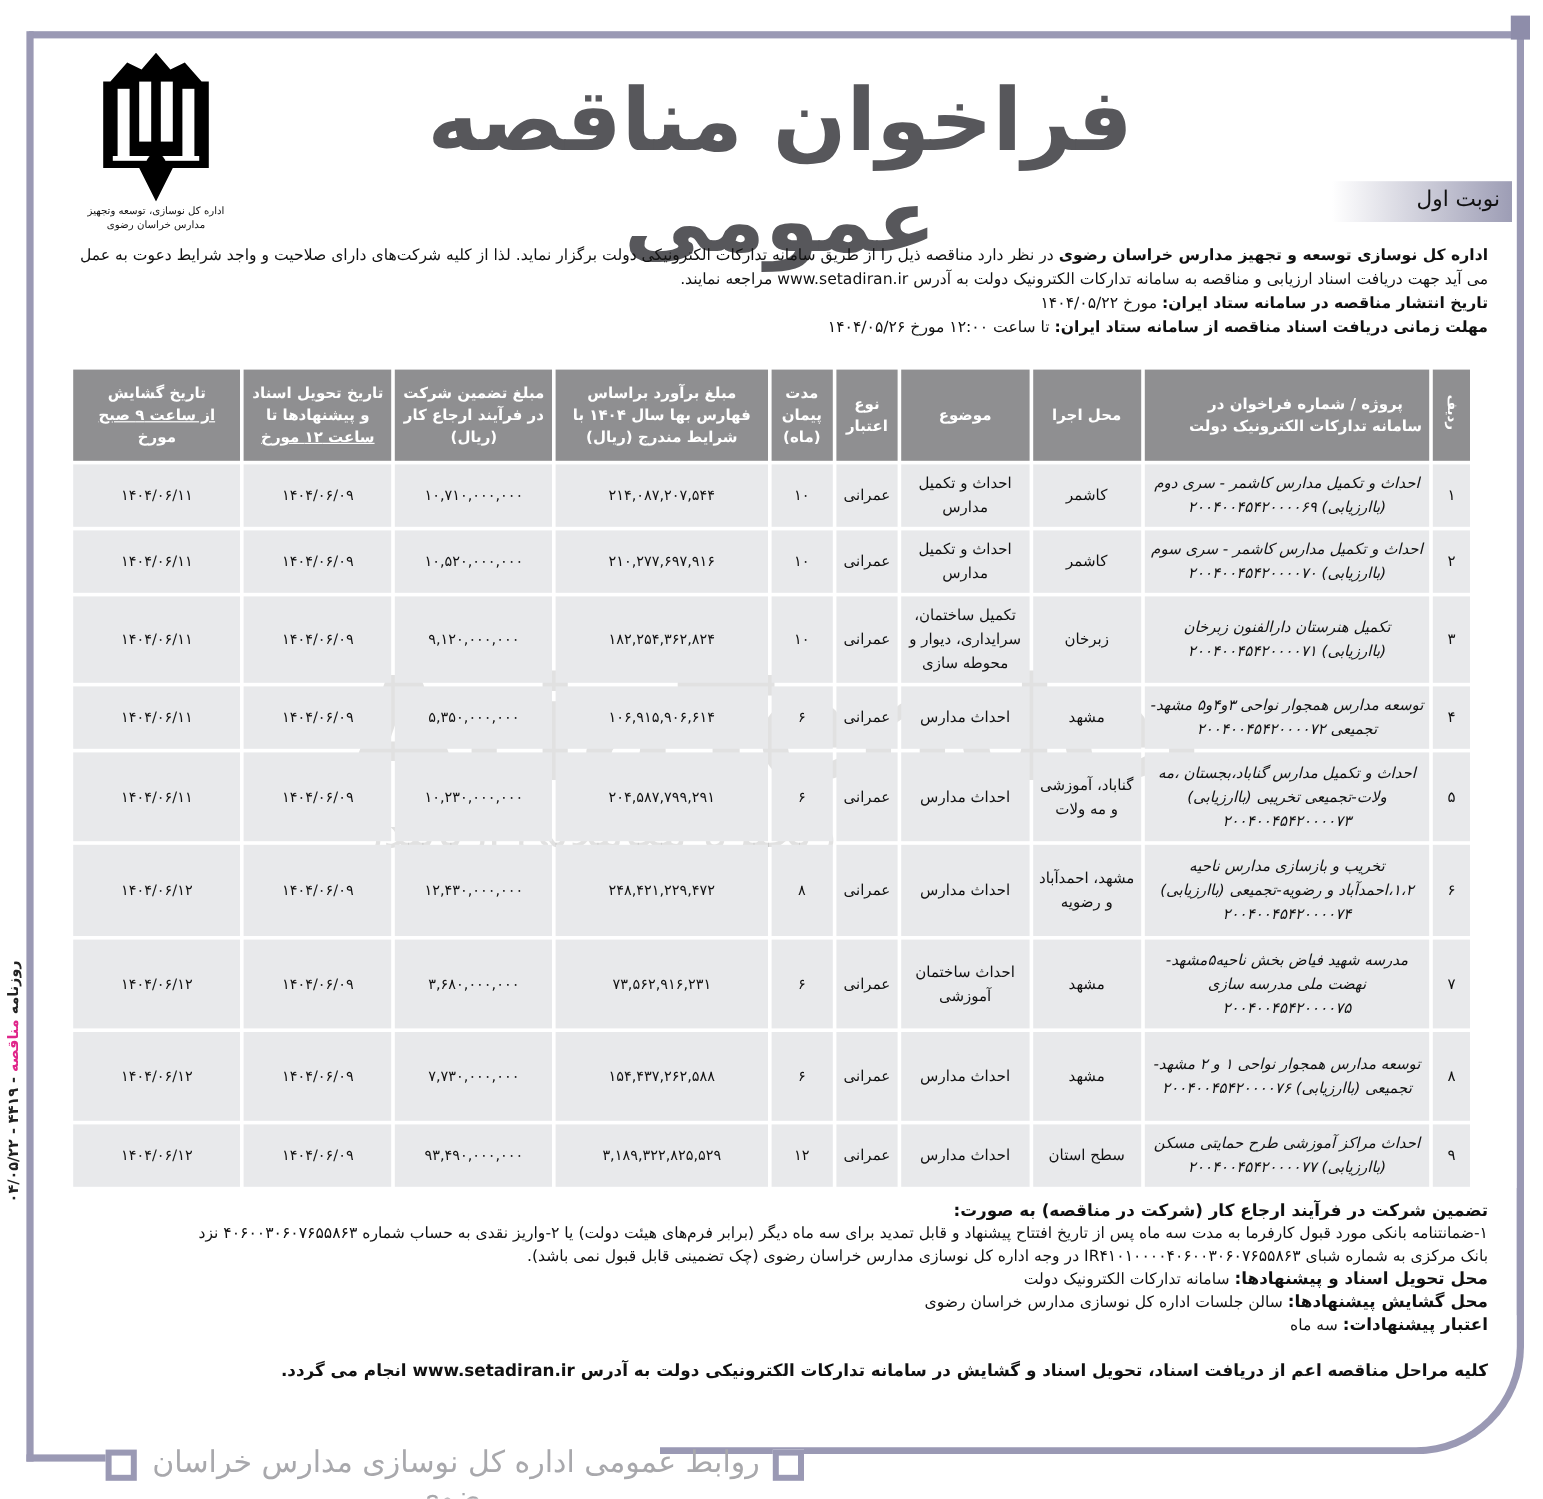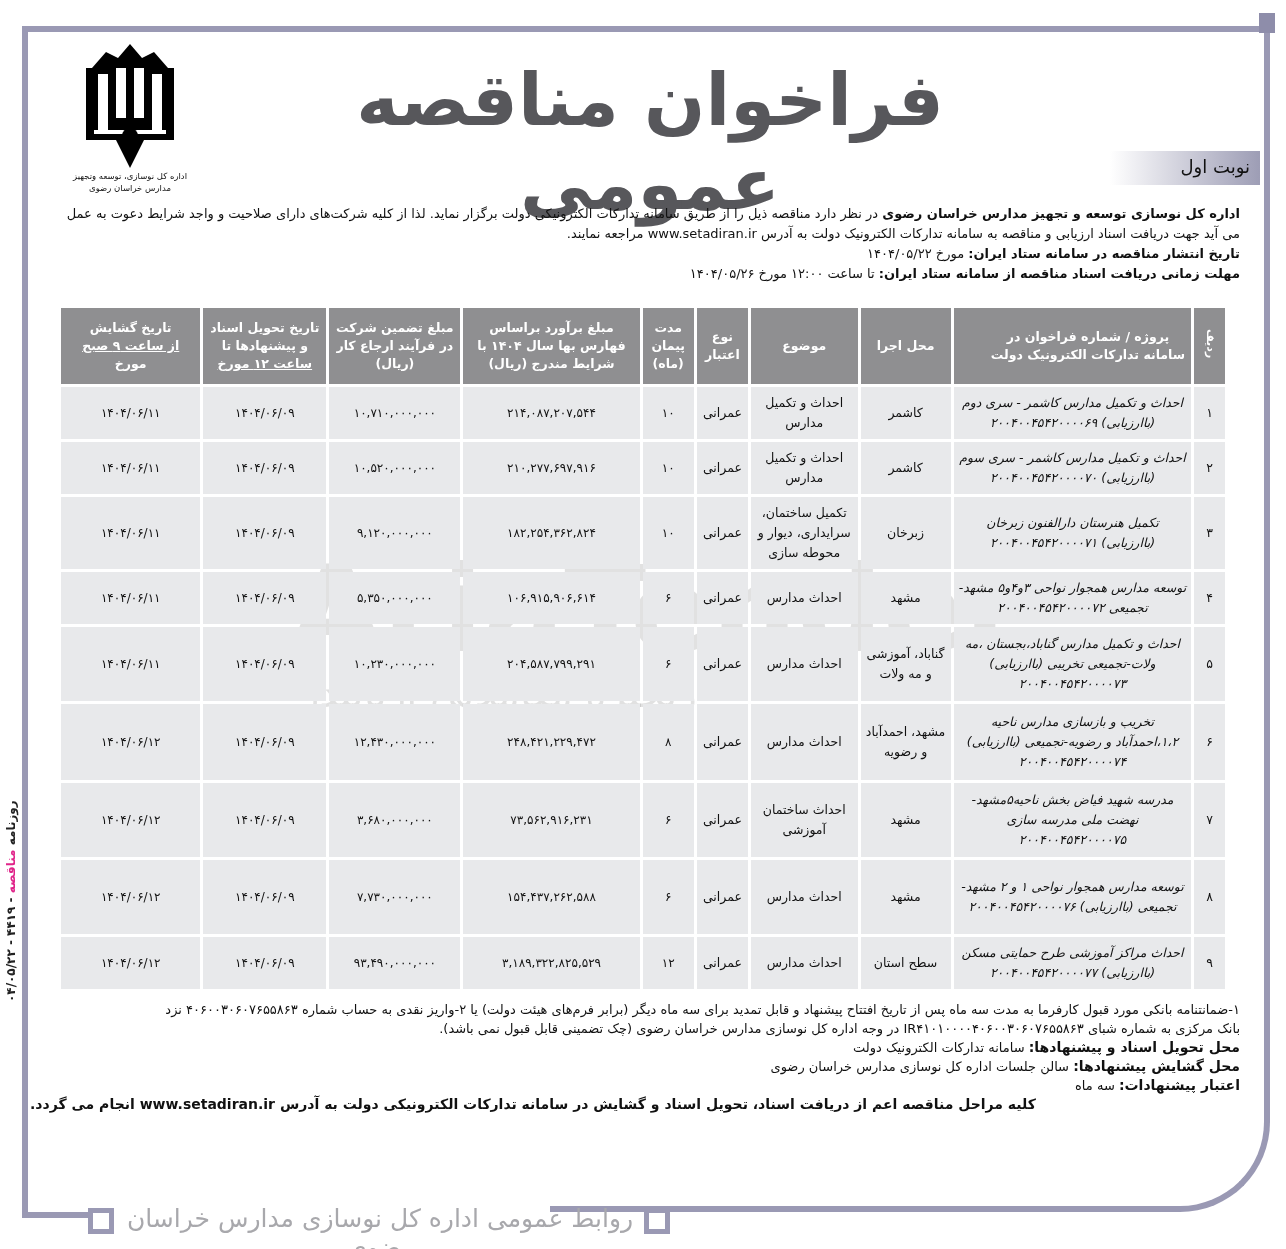--- a/index.html
+++ b/index.html
@@ -66,21 +66,21 @@
       color: rgba(120,120,120,0.22); font-family: "DejaVu Sans", sans-serif; pointer-events: none;
     }
     .watermark-sub {
       position: absolute; left: 300px; top: 670px; font-size: 40px; direction: rtl;
       color: rgba(120,120,120,0.22); pointer-events: none; letter-spacing: 12px;
     }
 
     .details { position: absolute; right: 46px; top: 1000px; width: 1210px; direction: rtl; font-size: 13px; line-height: 19px; }
     .details .row { display: block; }
     .details b { font-weight: bold; font-size: 14px; }
-    .details .final { text-align: left; font-weight: bold; font-size: 14px; margin-top: 0; }
+    .details .final { text-align: right; font-weight: bold; font-size: 14px; margin-top: 20px; }
 
     .side-note {
       position: absolute; left: 4px; top: 800px; width: 30px; height: 250px;
       writing-mode: vertical-rl; transform: rotate(180deg); font-size: 12px; direction: rtl;
       color: #222; font-weight: bold;
     }
     .side-note .brand { color: #e0258a; }
   </style>
 </head>
 <body>
@@ -249,20 +249,21 @@
       <td class="num">۱۲</td>
       <td class="num">۳,۱۸۹,۳۲۲,۸۲۵,۵۲۹</td>
       <td class="num">۹۳,۴۹۰,۰۰۰,۰۰۰</td>
       <td class="num">۱۴۰۴/۰۶/۰۹</td>
       <td class="num">۱۴۰۴/۰۶/۱۲</td>
     </tr>
   </tbody>
 </table>
 
 <div class="details">
+  <span class="row"><b>تضمین شرکت در فرآیند ارجاع کار (شرکت در مناقصه) به صورت:</b></span>
   <span class="row">۱-ضمانتنامه بانکی مورد قبول کارفرما به مدت سه ماه پس از تاریخ افتتاح پیشنهاد و قابل تمدید برای سه ماه دیگر (برابر فرم‌های هیئت دولت) یا ۲-واریز نقدی به حساب شماره ۴۰۶۰۰۳۰۶۰۷۶۵۵۸۶۳ نزد</span>
   <span class="row">بانک مرکزی به شماره شبای IR۴۱۰۱۰۰۰۰۴۰۶۰۰۳۰۶۰۷۶۵۵۸۶۳ در وجه اداره کل نوسازی مدارس خراسان رضوی (چک تضمینی قابل قبول نمی باشد).</span>
   <span class="row"><b>محل تحویل اسناد و پیشنهادها:</b><span> سامانه تدارکات الکترونیک دولت</span></span>
   <span class="row"><b>محل گشایش پیشنهادها:</b><span> سالن جلسات اداره کل نوسازی مدارس خراسان رضوی</span></span>
   <span class="row"><b>اعتبار پیشنهادات:</b><span> سه ماه</span></span>
   <div class="final">کلیه مراحل مناقصه اعم از دریافت اسناد، تحویل اسناد و گشایش در سامانه تدارکات الکترونیکی دولت به آدرس www.setadiran.ir انجام می گردد.</div>
 </div>
 
 <div class="footer-sq a"></div>
 <div class="footer-sq b"></div>

